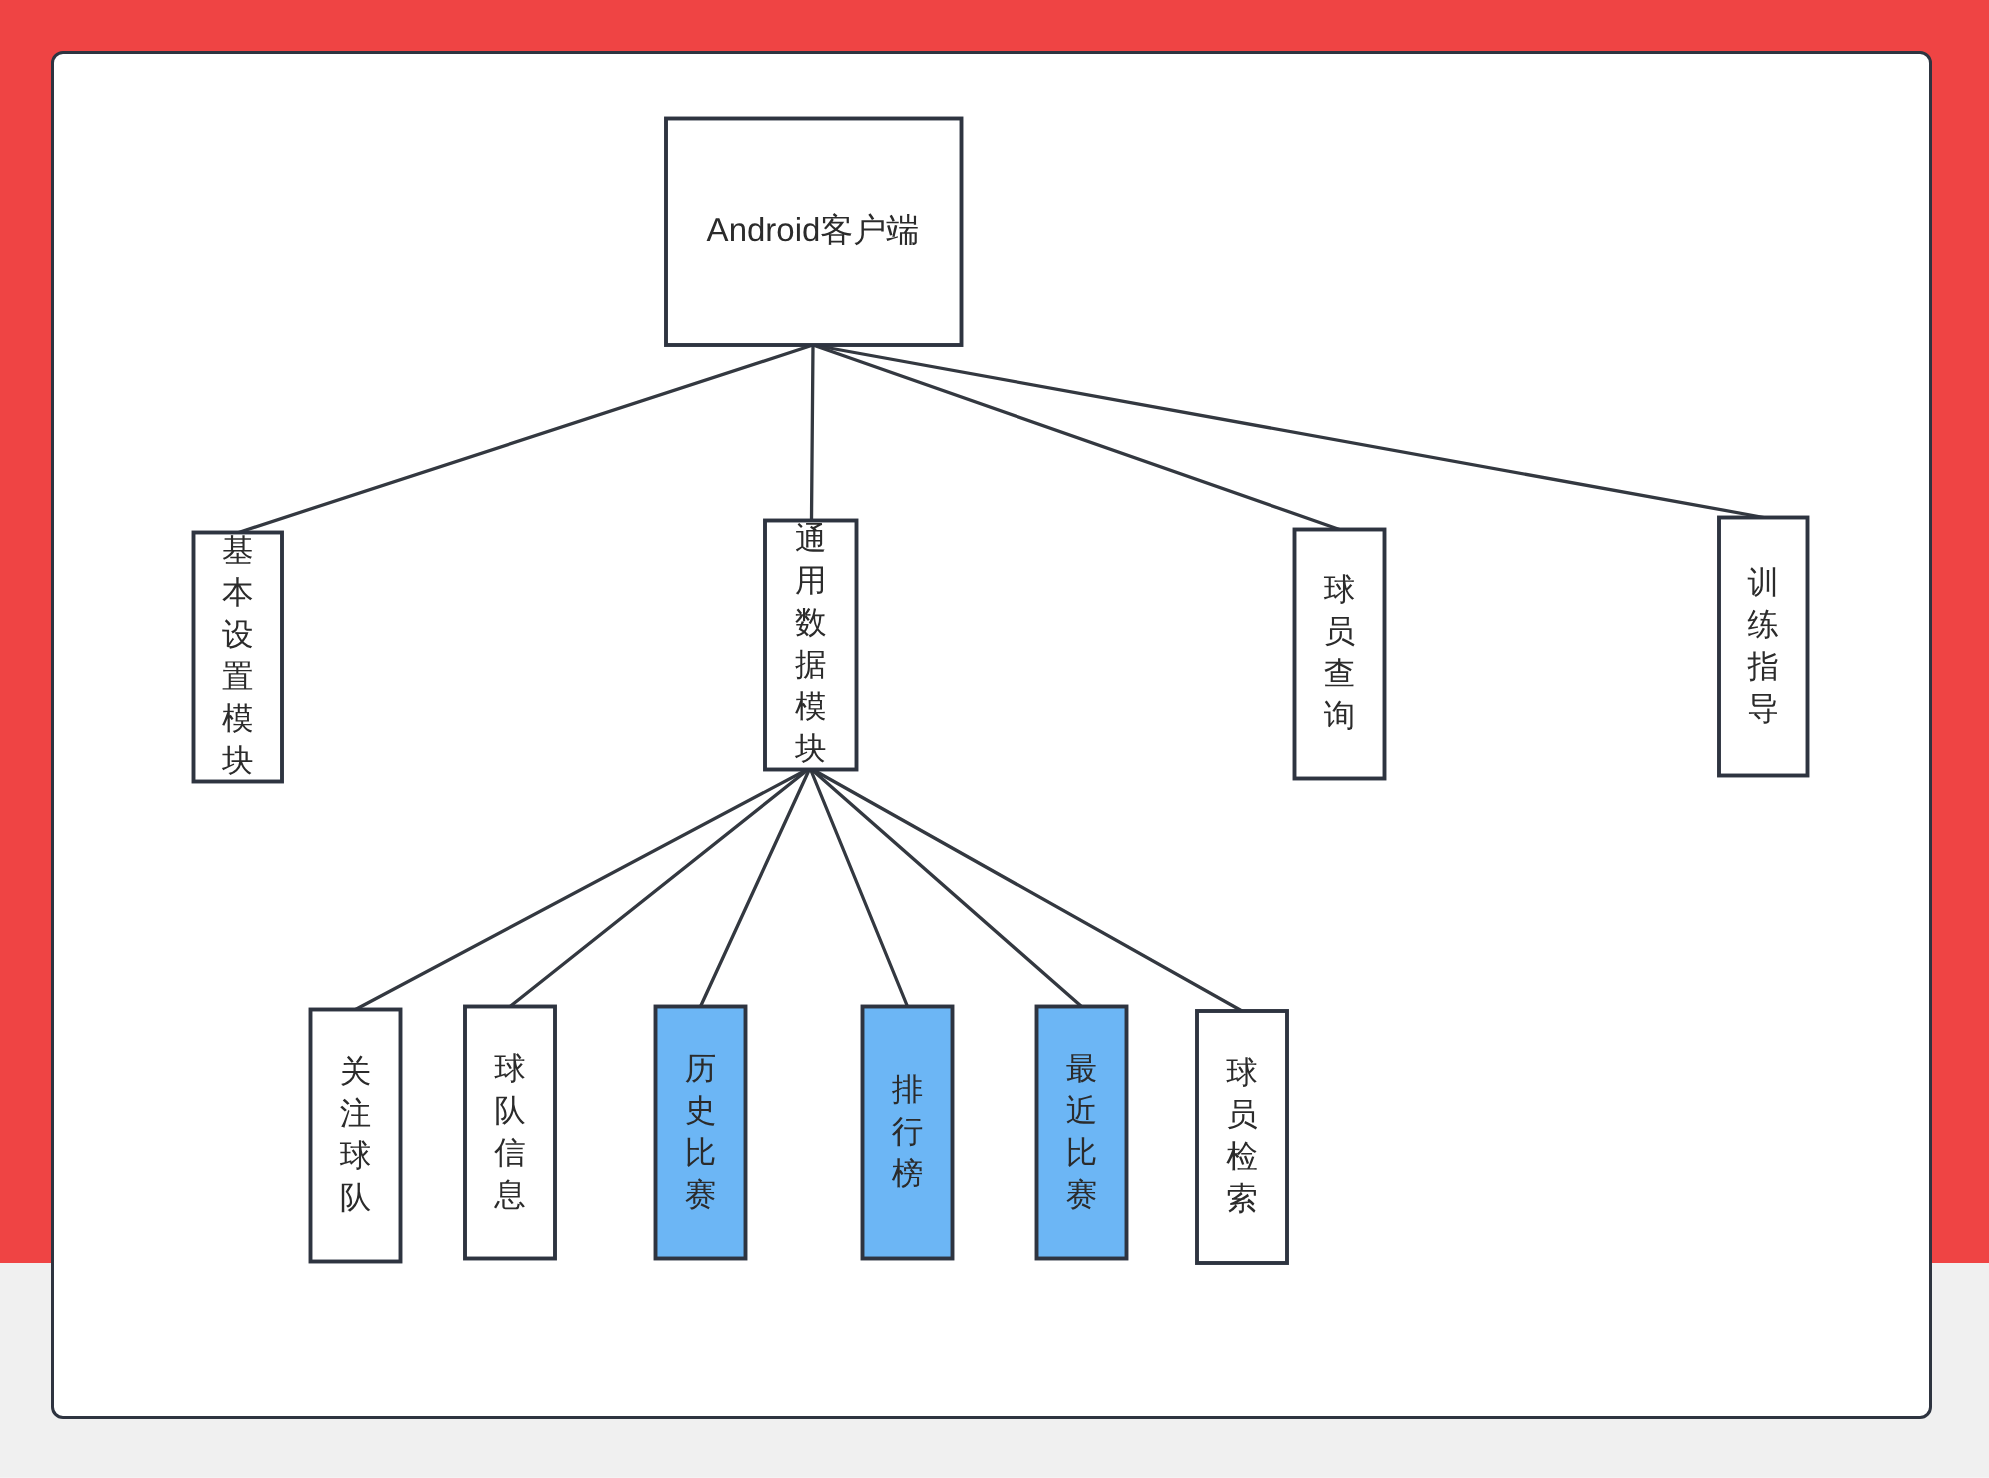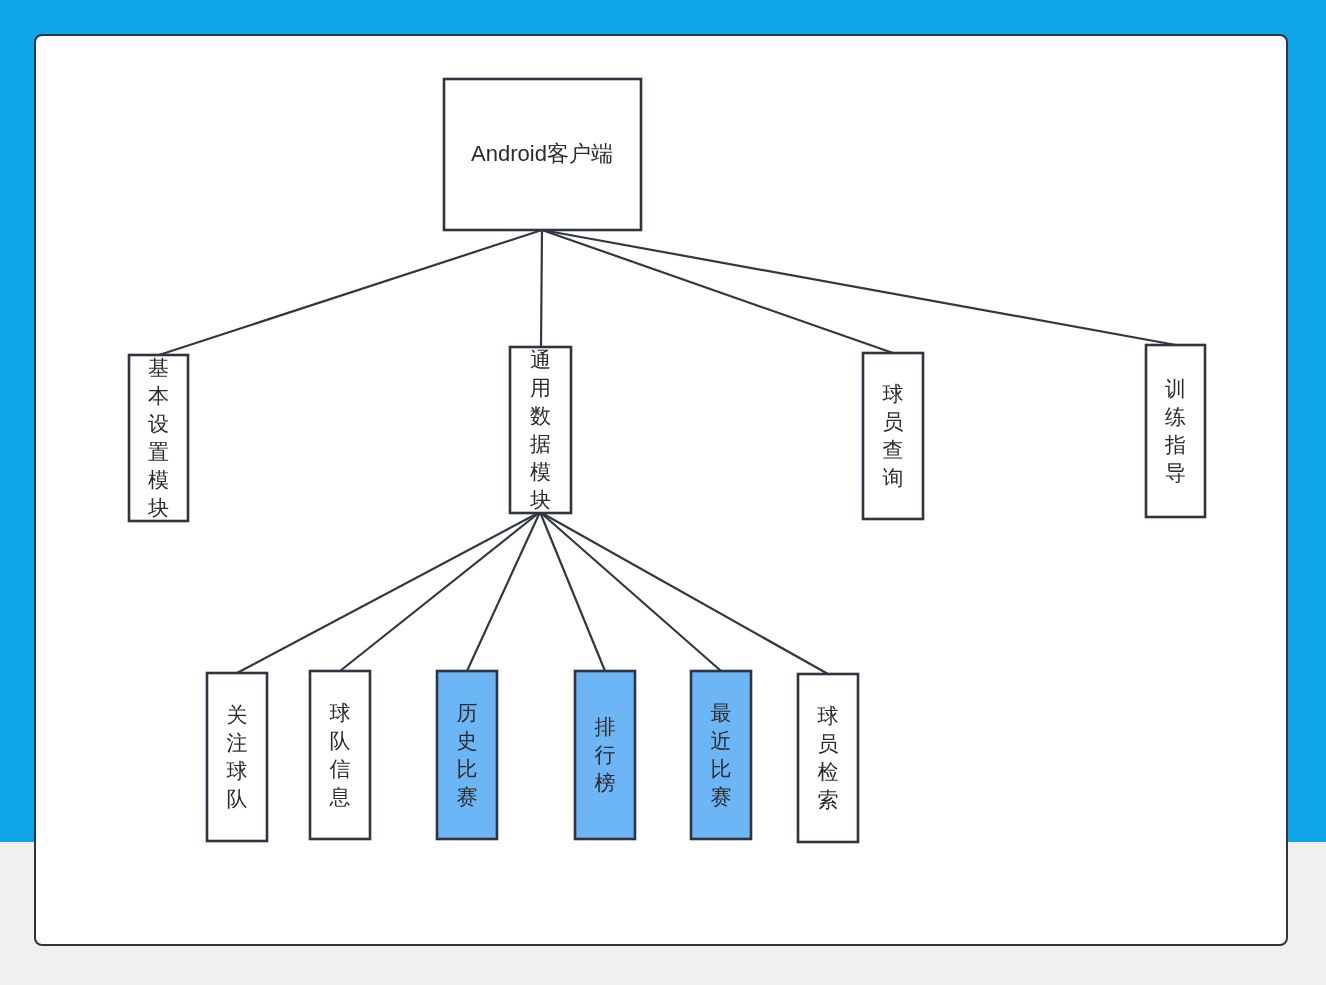--- a/index.html
+++ b/index.html
@@ -8,21 +8,21 @@
     background: #f0f0f0;
     width: 1326px;
     height: 985px;
     overflow: hidden;
     font-family: "Liberation Sans", "DejaVu Sans", sans-serif;
   }
   #diagram-root {
     position: relative;
     width: 1326px;
     height: 842px;
-    background: #0ea5e9;
+    background: #ef4444;
   }
   .canvas-frame {
     position: absolute;
     left: 34px;
     top: 34px;
     width: 1254px;
     height: 912px;
     background: #ffffff;
     border: 2px solid #2e3440;
     border-radius: 8px;

